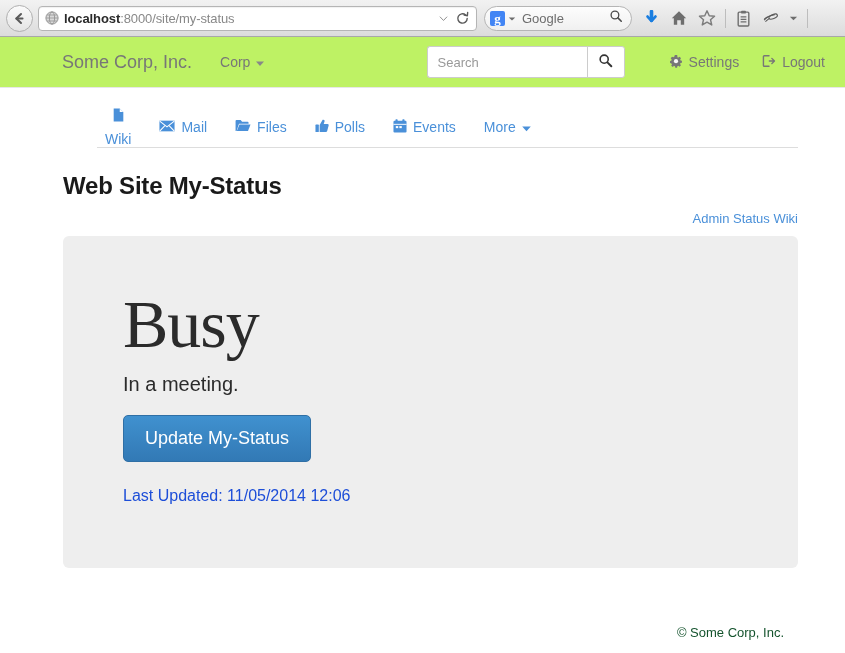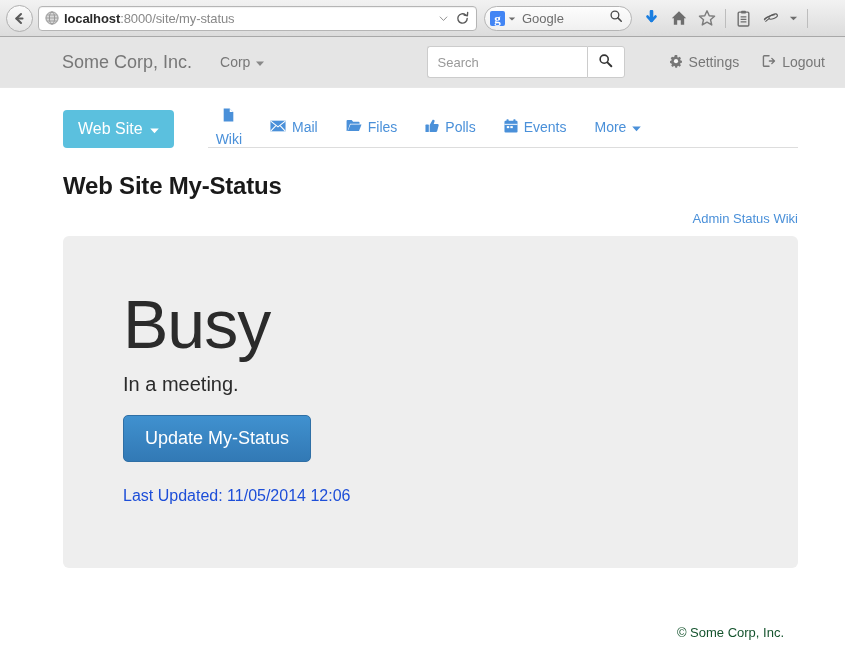--- a/index.html
+++ b/index.html
@@ -85,21 +85,21 @@
 
   .chrome-icons { flex: 0 0 auto; display: flex; align-items: center; margin-left: 6px; }
   .chrome-icons > * { margin: 0 5px; display: flex; align-items: center; }
   .ic-sep { width: 1px; height: 19px; background: #bdbdbd; margin: 0 4px; }
   .hamburger { display: flex; flex-direction: column; justify-content: space-between; width: 17px; height: 12px; }
   .hamburger i { display: block; height: 2px; background: #4a4a4a; border-radius: 1px; }
 
   
   .app-navbar {
     height: 51px;
-    background: #e5e5e5;
+    background: #bef264;
     border-bottom: 1px solid #e7e7e7;
     display: flex;
     align-items: center;
     padding: 0 20px;
   }
   .brand {
     font-size: 18px;
     color: #777777;
     margin-left: 42px;
     margin-right: 28px;
@@ -225,20 +225,21 @@
     height: 332px;
     padding: 56px 0 0 60px;
   }
   .status-name {
     font-size: 68px;
     line-height: 0.95;
     color: #2b2b2b;
     font-weight: normal;
     margin: 0;
     letter-spacing: -1px;
+    font-family: Liberation Serif, serif;
   }
   .status-message {
     font-size: 20px;
     color: #2b2b2b;
     margin: 16px 0 0 0;
   }
   .btn-update {
     margin-top: 19px;
     background: #3b82c4;
     background: linear-gradient(to bottom, #4091cf 0%, #3279b5 100%);
@@ -404,28 +405,20 @@
         <path d="M9 8 H14.6 M11.8 5 L14.8 8 L11.8 11" fill="none" stroke="#777777" stroke-width="1.6" stroke-linecap="round" stroke-linejoin="round"></path>
       </svg>
     </span>
     <span>Logout</span>
   </a>
 </div>
 
 <div class="page">
 
   <div class="tabs-row">
-    <button class="btn-websitegroup">
-      <span>Web Site</span>
-      <span>
-        <svg width="9" height="6" viewBox="0 0 10 7">
-            <path d="M0 0.5 L5 6 L10 0.5 Z" fill="#ffffff"></path>
-          </svg>
-      </span>
-    </button>
 
     <nav class="tabs">
 
       <a class="tab">
         <span>
           <svg width="13" height="14" viewBox="0 0 14 16">
             <path d="M1.5 0.6 H8.4 L12.5 4.6 V15.4 H1.5 Z" fill="#4a90d9"></path>
             <path d="M8.4 0.6 V4.6 H12.5" fill="#ffffff"></path>
           </svg>
         </span>

